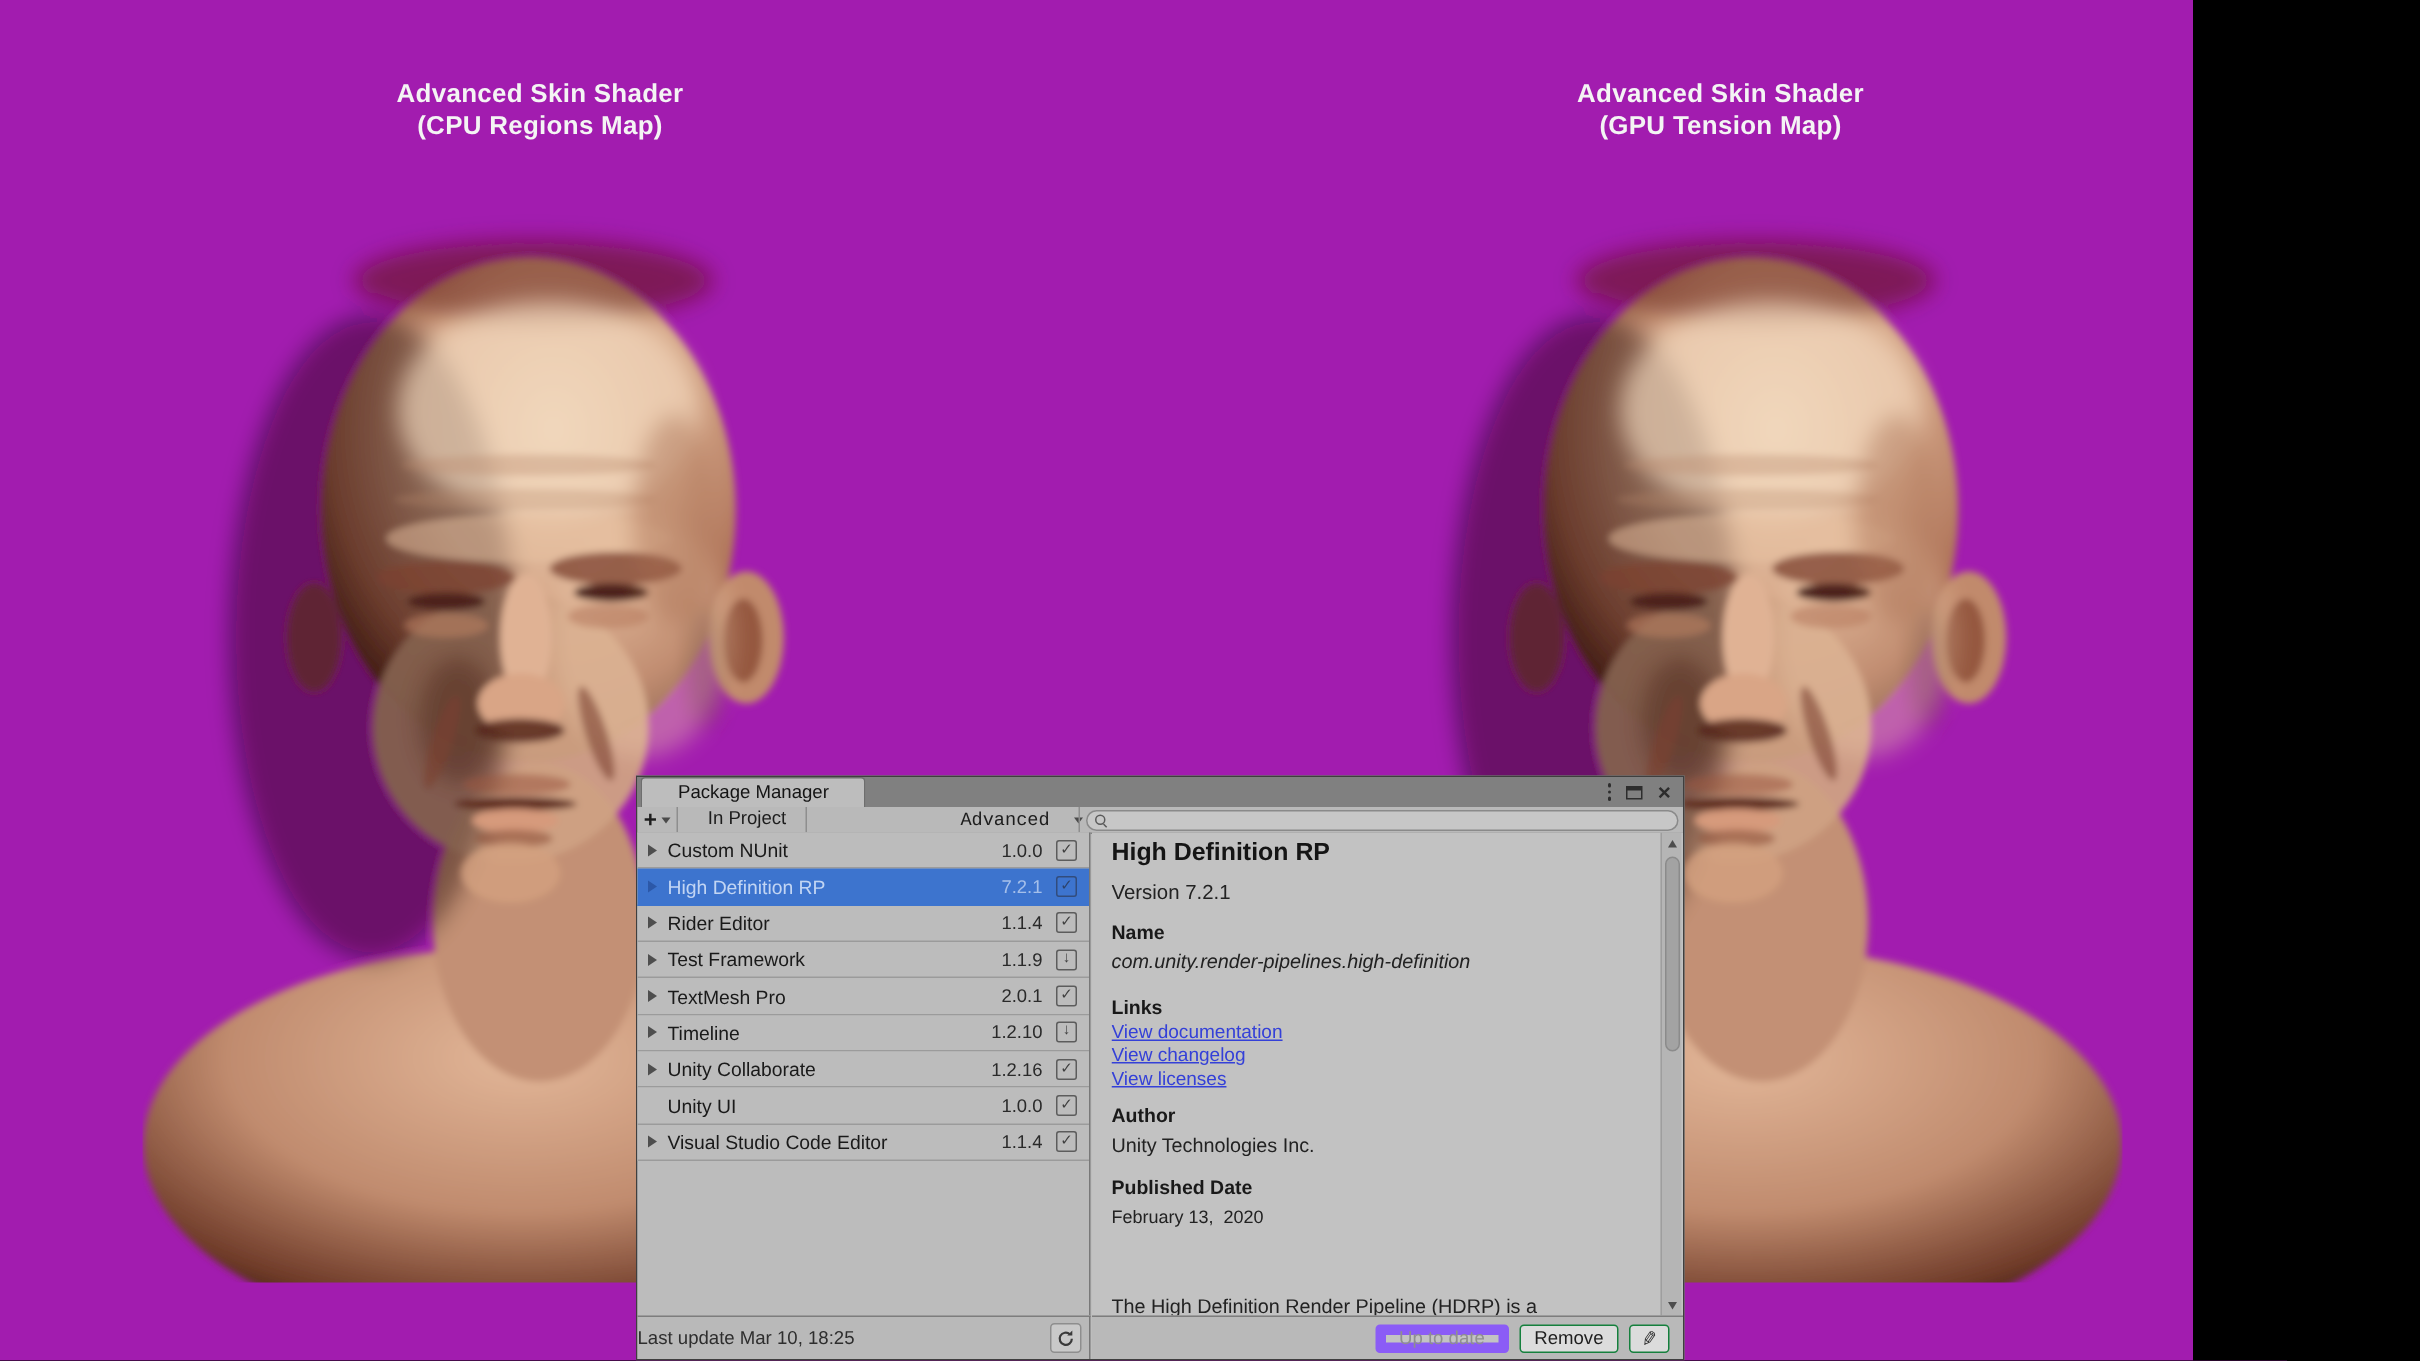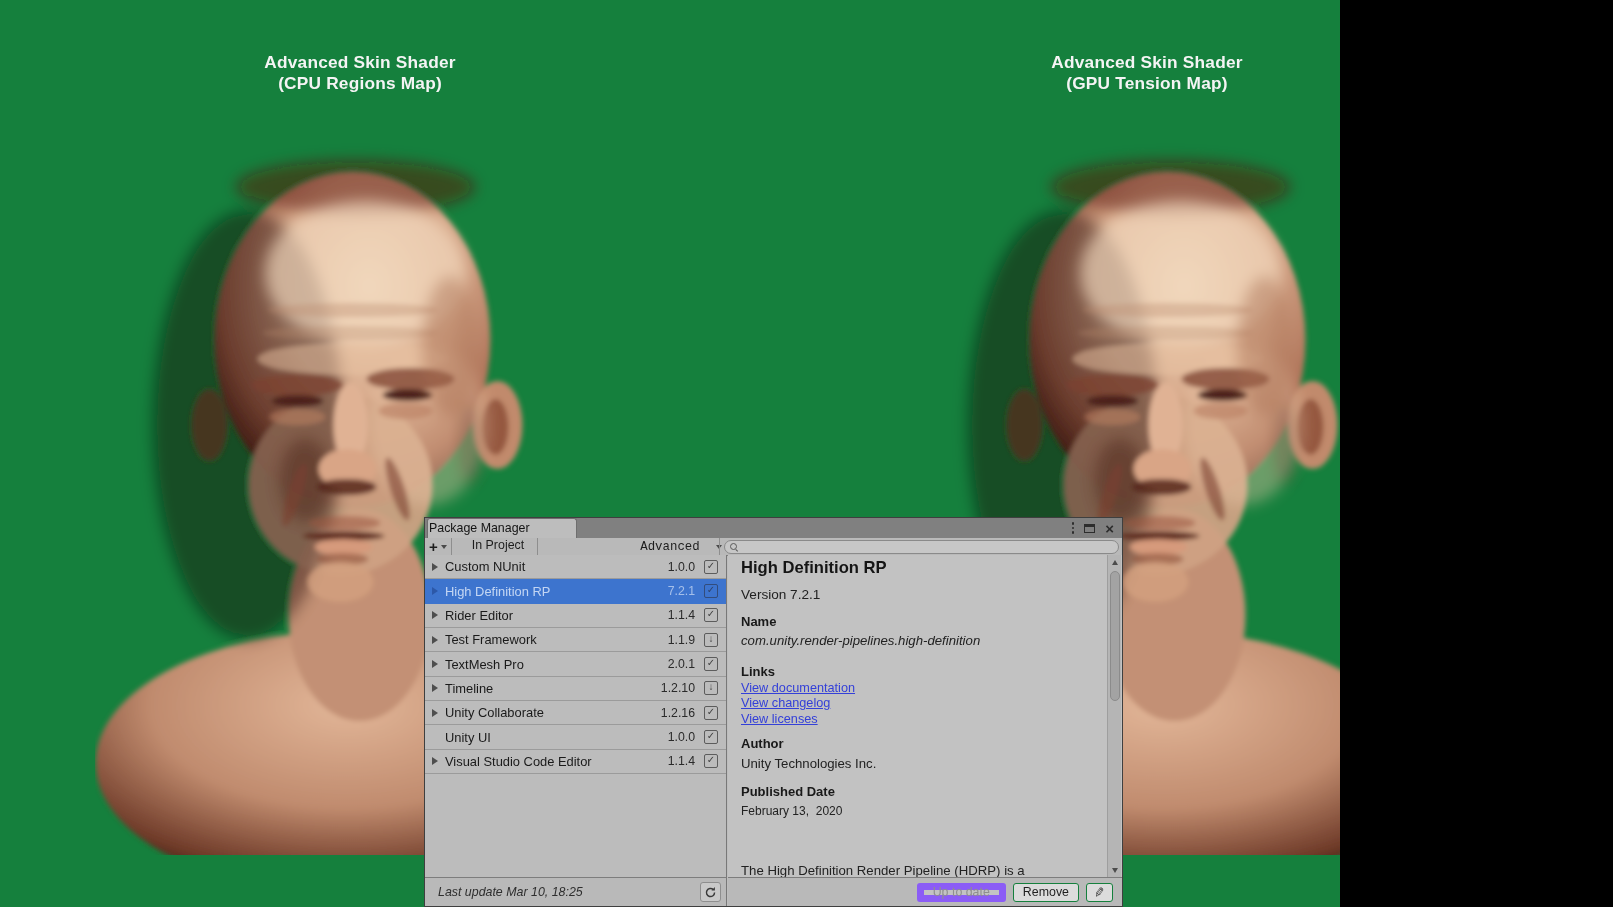--- a/index.html
+++ b/index.html
@@ -1,34 +1,34 @@
 <!DOCTYPE html>
 <html><head>
 <meta charset="utf-8">
 <style>
   html,body{margin:0;padding:0;background:#000;}
-  #stage{position:relative;width:1340px;height:907px;background:#15803d;overflow:hidden;
+  #stage{position:relative;width:1462px;height:907px;background:#a21caf;overflow:hidden;
          font-family:"Liberation Sans",sans-serif;}
 
   
   .caption{position:absolute;top:52px;width:300px;text-align:center;color:#f4f4f4;
            font-size:17.3px;font-weight:bold;line-height:21px;letter-spacing:.2px;}
   .caption.left{left:210px;} .caption.right{left:997px;}
 
   
   .bust{position:absolute;top:95px;width:505px;height:760px;}
   .bust.left{left:95px;} .bust.right{left:910px;}
 
   
   #pm{position:absolute;left:424px;top:517px;width:699px;height:390px;background:#bdbdbd;
       border:1px solid #3f3f3f;box-sizing:border-box;font-size:12.8px;color:#1c1c1c;}
   #pm-titlebar{position:absolute;left:0;top:0;right:0;height:20px;background:#808080;}
   #pm-tab{position:absolute;left:2px;top:0;height:20px;width:150px;background:#bdbdbd;
           border:1px solid #6e6e6e;border-bottom:none;border-radius:3px 3px 0 0;box-sizing:border-box;
-          font-size:12.4px;line-height:19px;padding-left:1px;color:#141414;}
+          font-size:12.4px;line-height:19px;padding-left:24px;color:#141414;}
   .win-controls{position:absolute;right:8px;top:0;height:20px;display:flex;align-items:center;gap:10px;}
   .dots-icon{display:flex;flex-direction:column;gap:2px;}
   .dots-icon i{width:2.5px;height:2.5px;background:#2d2d2d;border-radius:50%;}
   .max-icon{width:11px;height:9px;border:1.5px solid #2d2d2d;border-top-width:3px;box-sizing:border-box;background:transparent;}
   .close-icon{color:#2d2d2d;font-size:15px;line-height:15px;font-weight:bold;}
 
   
   #pm-toolbar{position:absolute;left:0;top:20px;right:0;height:17px;background:#b9b9b9;
               border-bottom:1px solid #828282;}
   .tb-btn{position:absolute;top:0;height:17px;display:flex;align-items:center;box-sizing:border-box;
@@ -66,21 +66,21 @@
   .pkg-row.selected{background:#3d74ce;border-bottom:1px solid #3d74ce;}
   .pkg-row.selected .pkg-name{color:rgba(228,237,252,.8);}
   .pkg-row.selected .pkg-ver{color:rgba(214,227,248,.68);}
   .pkg-row.selected .fold-icon{border-left-color:#2c58a8;}
   .pkg-row.selected .statbox{border-color:rgba(45,55,80,.65);}
   .pkg-row.selected .statbox::after{color:rgba(40,50,72,.75);}
 
   
   #pm-statusbar{position:absolute;left:0;bottom:0;width:302px;height:29px;background:#b9b9b9;
                 border-top:1px solid #7d7d7d;border-right:1px solid #787878;box-sizing:border-box;}
-  #pm-statusbar .lbl{position:absolute;left:13px;top:7px;font-style:italic;font-size:12.4px;color:#2e2e2e;}
+  #pm-statusbar .lbl{position:absolute;left:0;top:7px;font-size:12.4px;color:#2e2e2e;}
   .refresh-btn{position:absolute;right:5px;top:4px;width:21px;height:20px;background:#c9c9c9;
                border:1px solid #8e8e8e;border-radius:3px;display:flex;align-items:center;justify-content:center;box-sizing:border-box;}
 
   
   #pm-details{position:absolute;left:303px;top:37px;right:0;bottom:29px;background:#c2c2c2;overflow:hidden;}
   #pm-details .content{position:absolute;left:13px;right:24px;top:0;bottom:0;overflow:hidden;color:#222;}
   .d-title{margin-top:3px;font-size:16.6px;font-weight:bold;color:#151515;}
   .d-version{margin-top:9px;font-size:13.6px;}
   .d-h{font-size:13px;font-weight:bold;color:#191919;}
   .d-name-h{margin-top:12px;} .d-id{margin-top:4px;font-style:italic;font-size:13.2px;}

